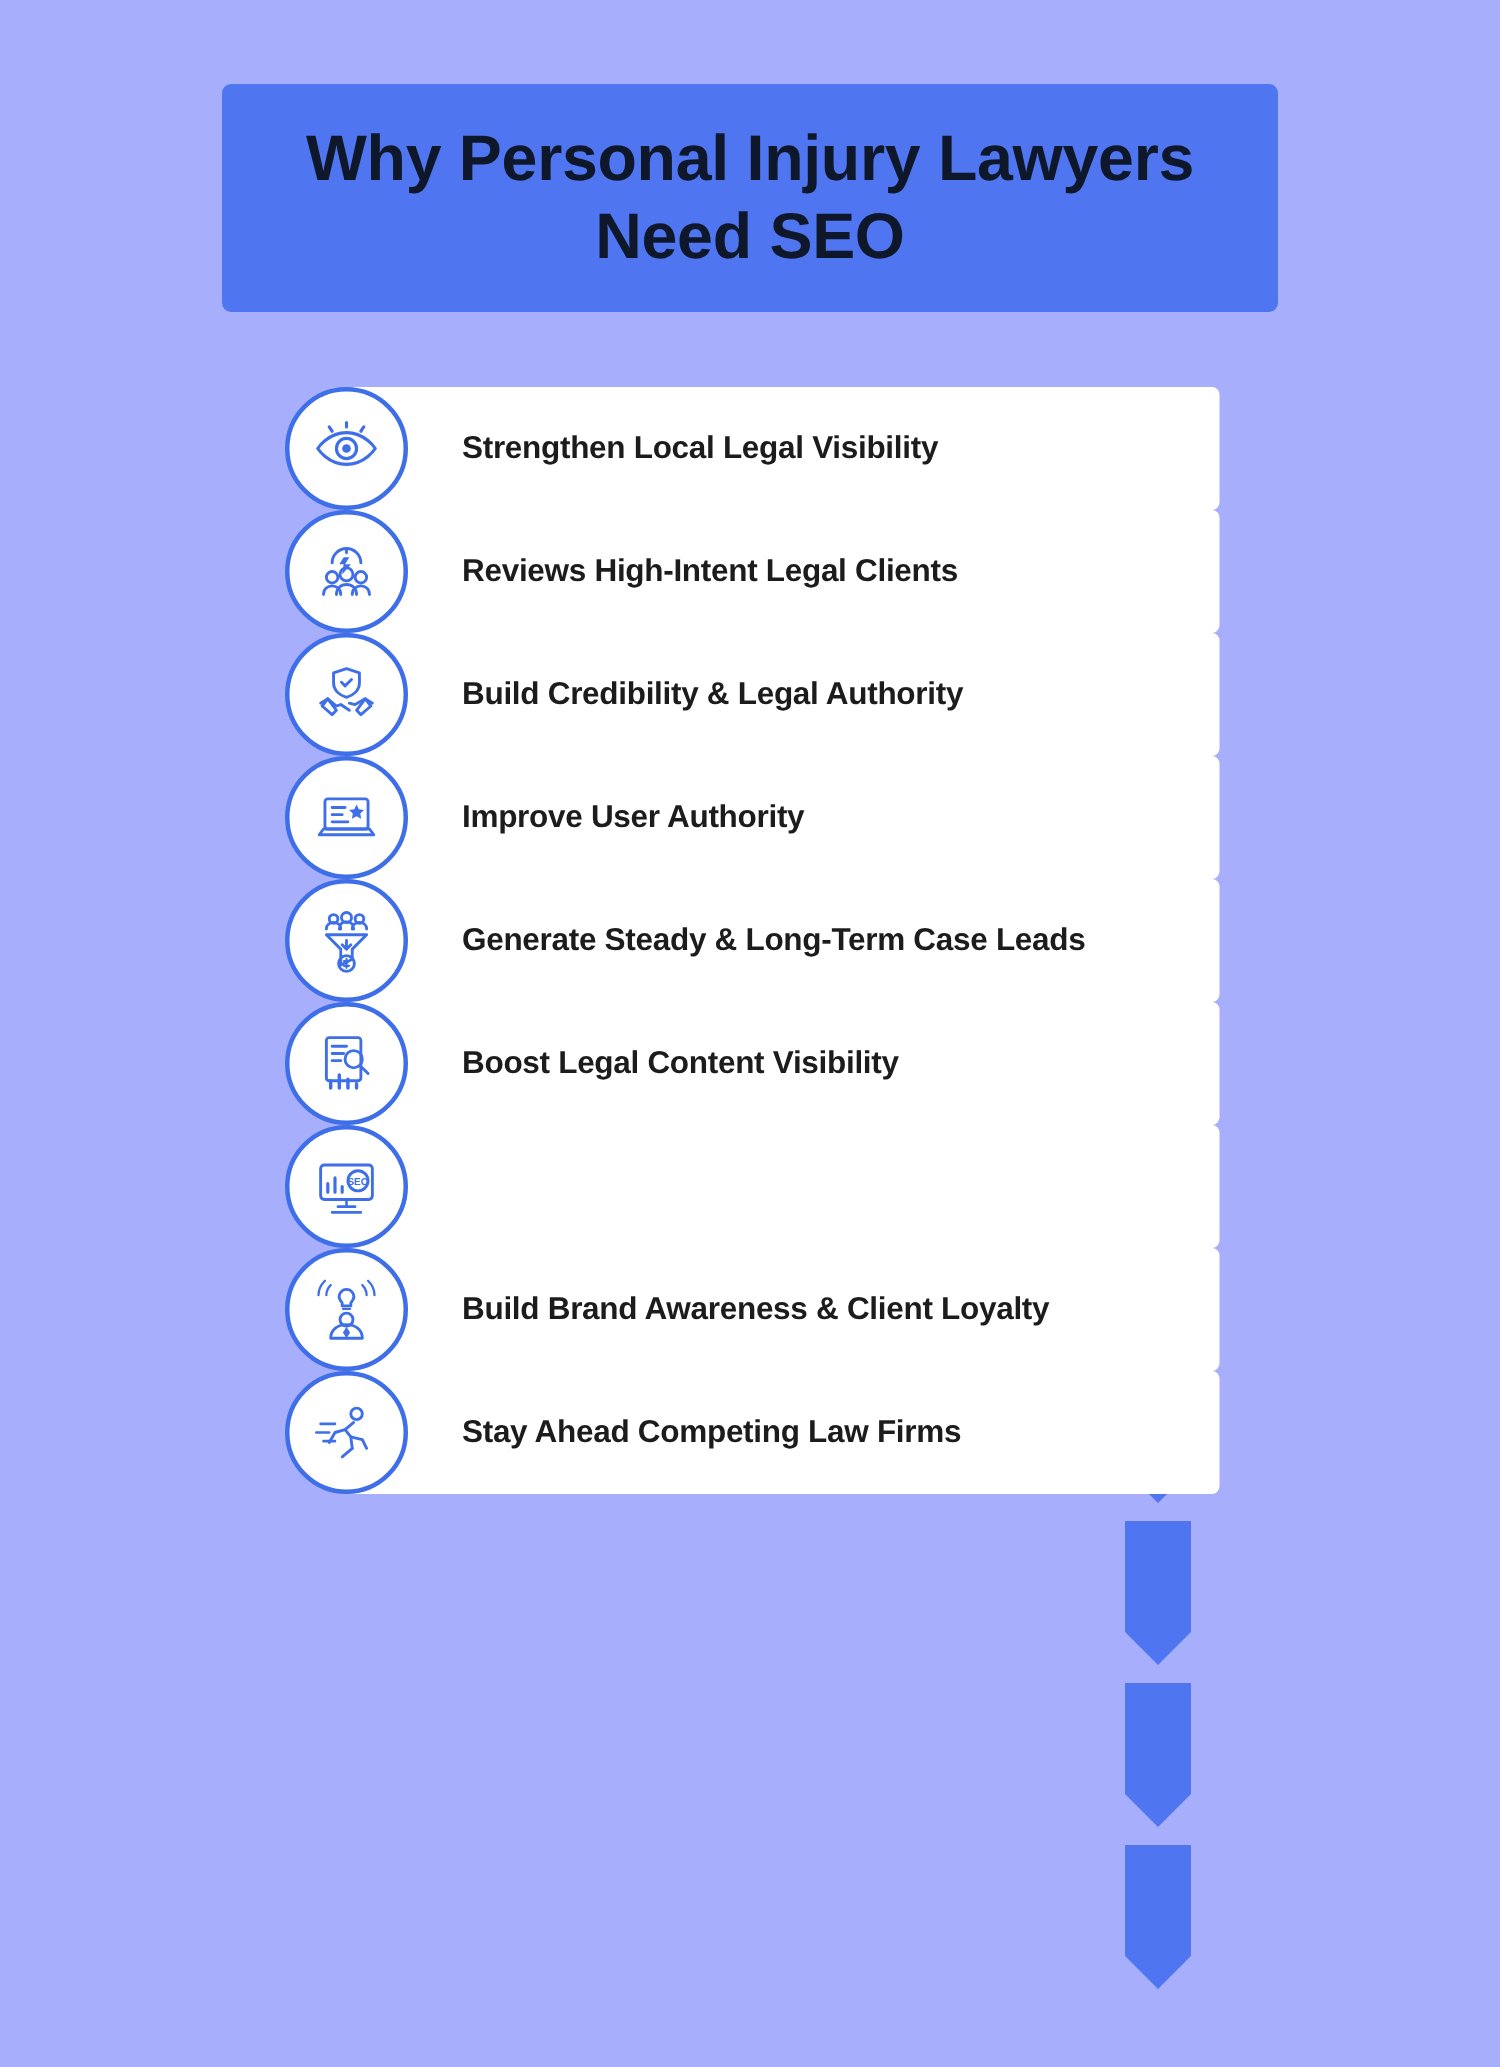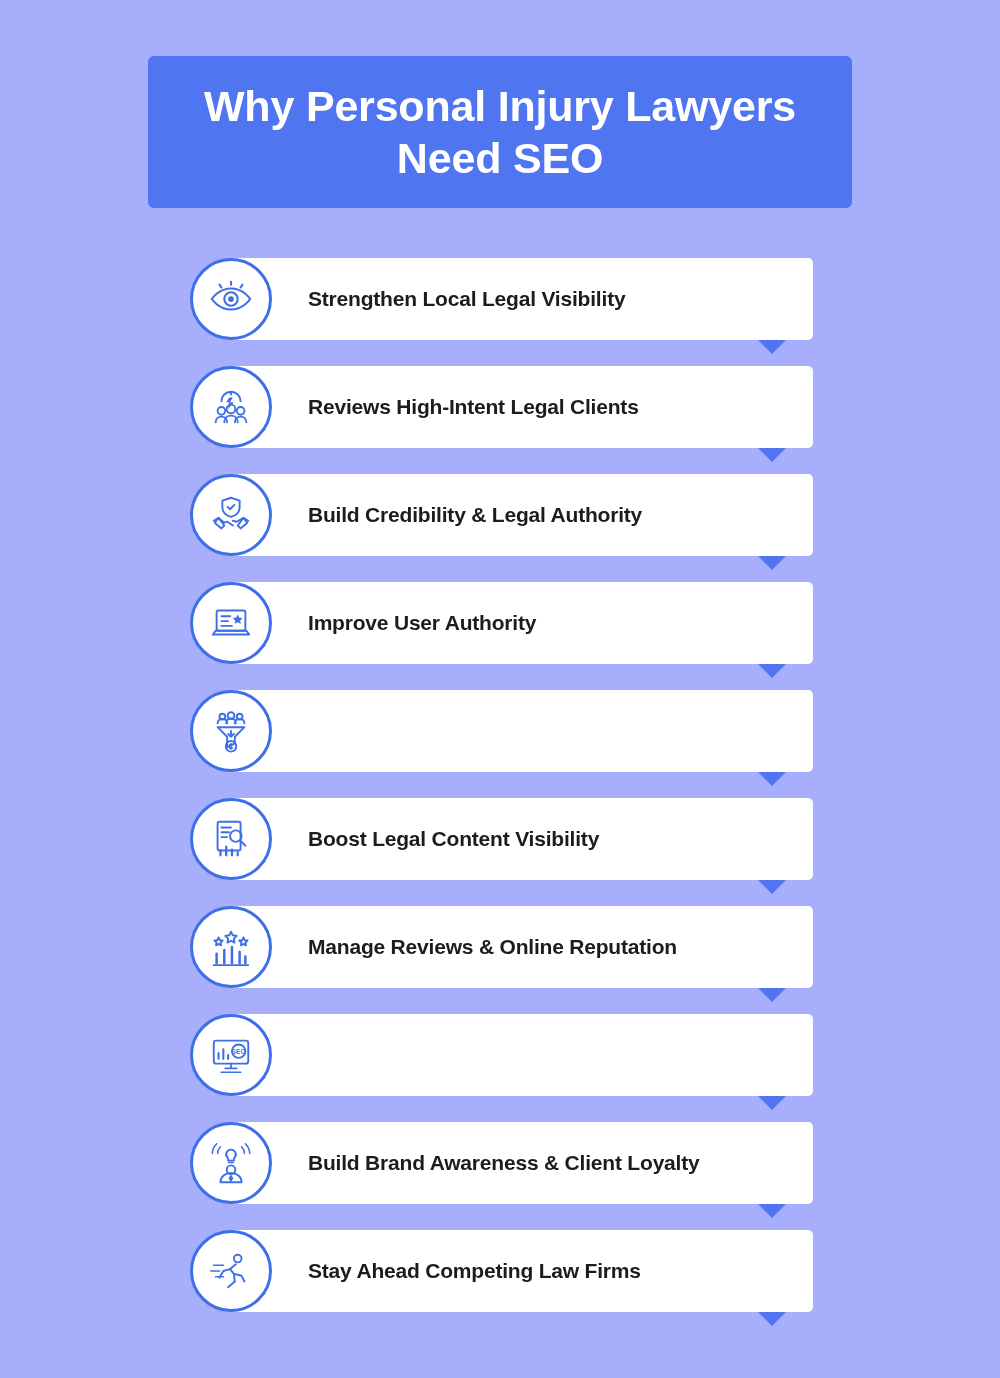--- a/index.html
+++ b/index.html
@@ -24,21 +24,21 @@
     height: 152px;
     background: #4f76f0;
     border-radius: 6px;
     display: flex;
     align-items: center;
     justify-content: center;
     box-sizing: border-box;
     padding: 6px 28px;
   }
   .title-text {
-    color: #ffffff;
+    color: #0f172a;
     font-size: 43px;
     font-weight: bold;
     line-height: 1.22;
     text-align: center;
     letter-spacing: -0.2px;
   }
 
   
   .spine {
     position: absolute;
@@ -51,21 +51,20 @@
   
   .rows {
     position: absolute;
     left: 0;
     top: 258px;
     width: 1000px;
   }
   .row {
     position: relative;
     height: 82px;
-    margin-bottom: 26px;
   }
   .row-bar {
     position: absolute;
     left: 231px;
     top: 0;
     width: 582px;
     height: 82px;
     background: #ffffff;
     border-radius: 5px;
   }
@@ -259,56 +258,41 @@
             <circle cx="24" cy="8" r="3.5"></circle>
             <circle cx="33" cy="9" r="3"></circle>
           <path d="M10 16c0-3 2.5-4.5 5-4.5s5 1.5 5 4.5M19 16c0-3.5 2.2-5 5-5s5 1.5 5 5M28 16c0-3 2.5-4.5 5-4.5s5 1.5 5 4.5"></path>
           <path d="M10 20h28l-10 10v7l-8 4v-11z"></path>
           <path d="M24 24v6M21 27l3 3 3-3"></path>
           <circle cx="24" cy="40" r="5.5"></circle>
           <path d="M24 37v6M22.3 38.3h3.4M22.3 41.7h3.4" stroke-width="1.6"></path>
         </svg>
       </div>
     </div>
+    <div class="row-label">Generate Steady &amp; Long-Term Case Leads</div>
     <div class="row-num">5</div>
   </div>
 
   <div class="row">
     <div class="row-bar"></div>
     <div class="row-icon">
       <div class="icon-circle">
         <svg width="46" height="46" viewBox="0 0 48 48" fill="none" stroke="#3f6fe8" stroke-width="2" stroke-linecap="round" stroke-linejoin="round">
           <rect x="10" y="6" width="24" height="30" rx="2"></rect>
           <path d="M14 12h10M14 17h8M14 22h6"></path>
           <circle cx="29" cy="21" r="6"></circle>
           <path d="M33.5 25.5L39 31"></path>
           <path d="M13 41v-5M19 41v-9M25 41v-6M31 41v-3" stroke-width="2.4"></path>
         </svg>
       </div>
     </div>
     <div class="row-label">Boost Legal Content Visibility</div>
     <div class="row-num">6</div>
   </div>
 
-  <div class="row">
-    <div class="row-bar"></div>
-    <div class="row-icon">
-      <div class="icon-circle">
-        <svg width="46" height="46" viewBox="0 0 48 48" fill="none" stroke="#3f6fe8" stroke-width="2" stroke-linecap="round" stroke-linejoin="round">
-          <path d="M11 14l1.3 2.8 3 .4-2.2 2.1.5 3-2.6-1.4L8.4 22.3l.5-3-2.2-2.1 3-.4z"></path>
-          <path d="M24 8l1.8 3.8 4.2.6-3 2.9.7 4.1L24 17.5 20.3 19.4l.7-4.1-3-2.9 4.2-.6z"></path>
-          <path d="M37 14l1.3 2.8 3 .4-2.2 2.1.5 3-2.6-1.4-2.6 1.4.5-3-2.2-2.1 3-.4z"></path>
-          <path d="M9 41V31M17 41V27M25 41V24M33 41V29M39 41V34" stroke-width="2.6"></path>
-          <path d="M6 43h36" stroke-width="1.8"></path>
-        </svg>
-      </div>
-    </div>
-    <div class="row-label">Manage Reviews &amp; Online Reputation</div>
-    <div class="row-num">7</div>
-  </div>
 
   <div class="row">
     <div class="row-bar"></div>
     <div class="row-icon">
       <div class="icon-circle">
         <svg width="46" height="46" viewBox="0 0 48 48" fill="none" stroke="#3f6fe8" stroke-width="2" stroke-linecap="round" stroke-linejoin="round">
           <rect x="6" y="9" width="36" height="24" rx="2.5"></rect>
           <path d="M18 38h12M24 33v5M14 42h20" stroke-width="1.8"></path>
           <path d="M11 28v-6M16 28v-10M21 28v-4" stroke-width="2.2"></path>
           <circle cx="32" cy="20" r="7"></circle>

